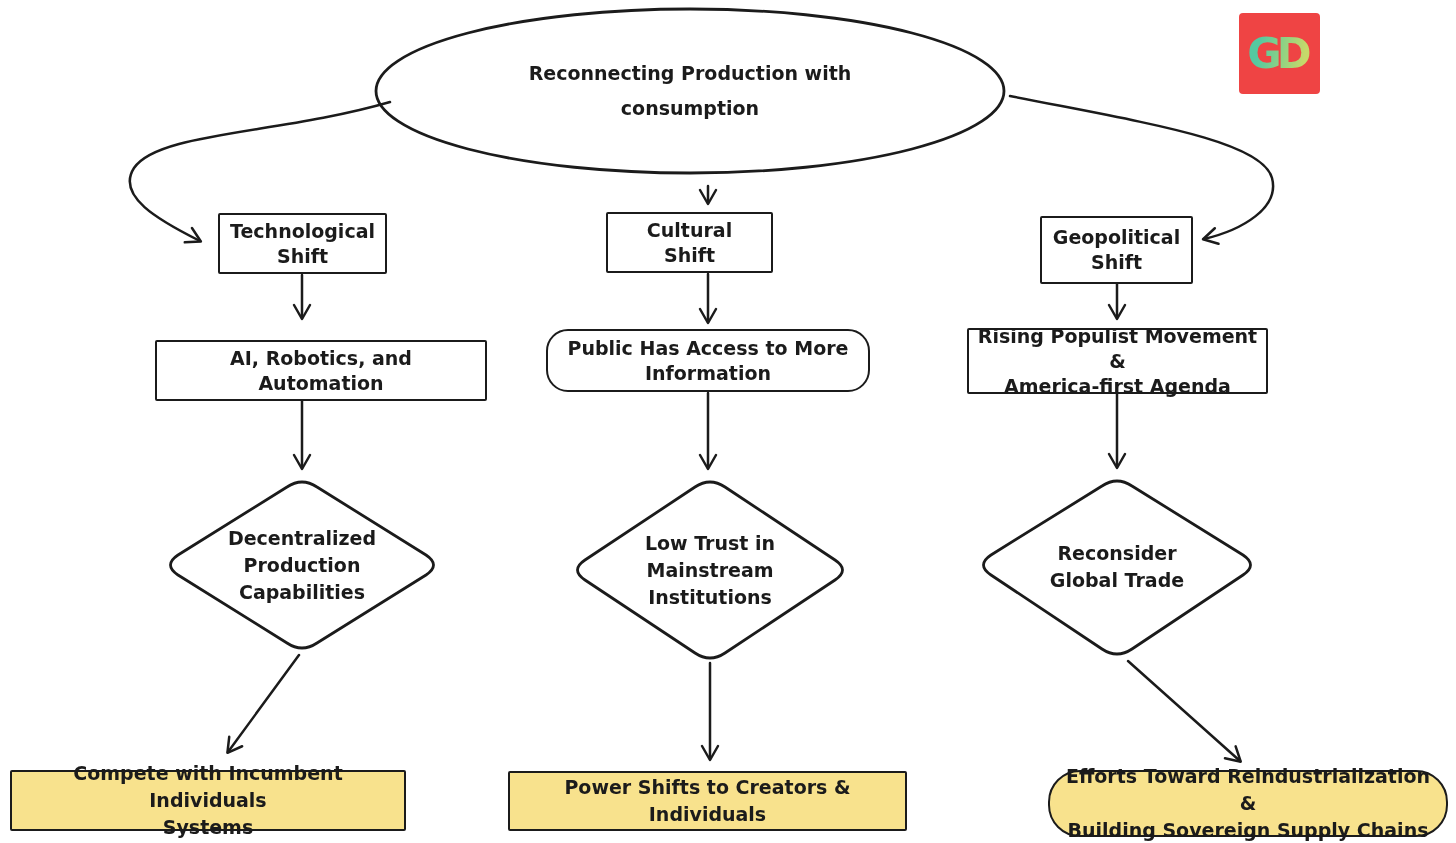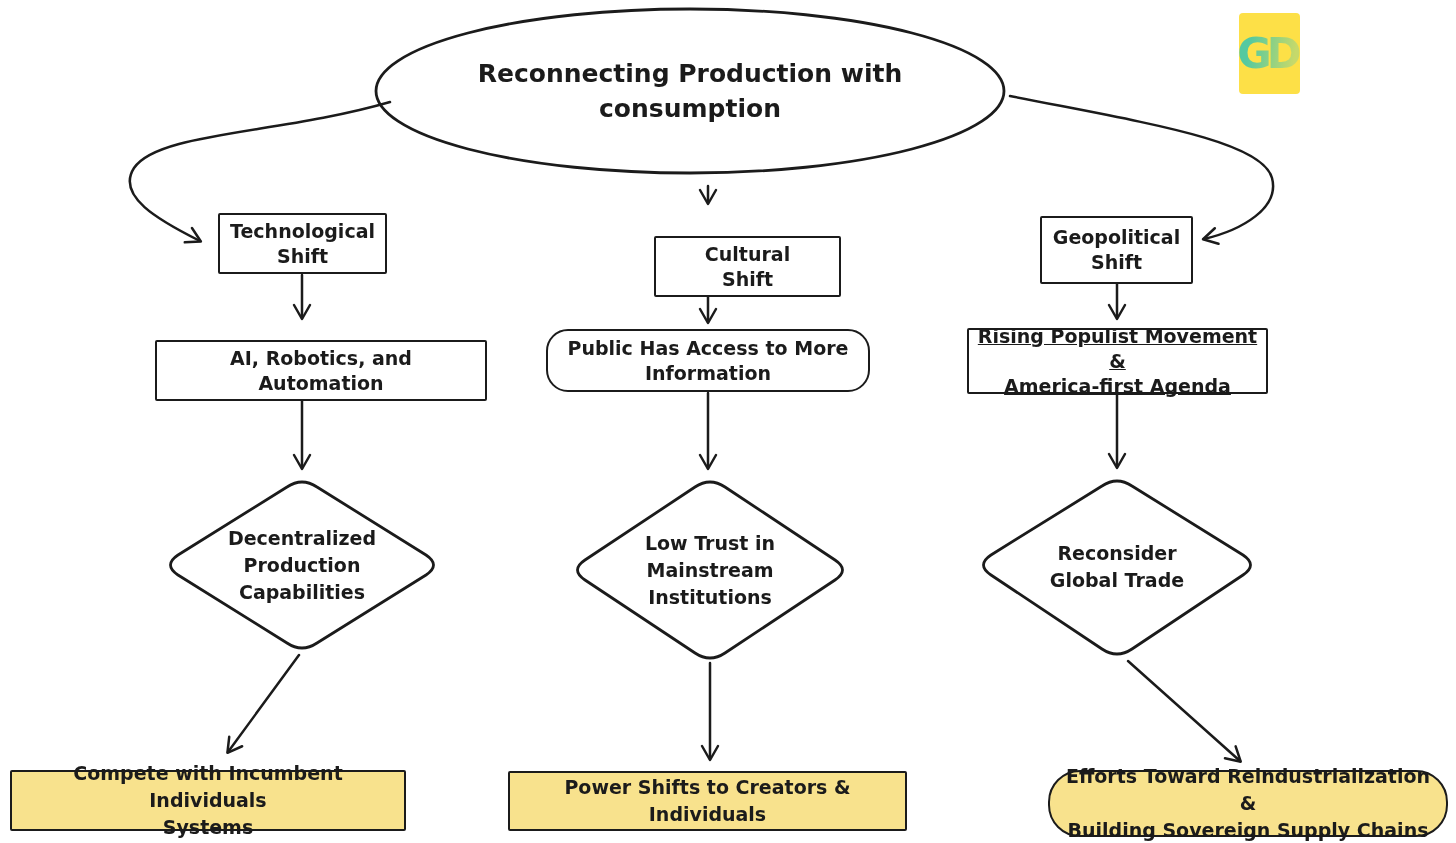--- a/index.html
+++ b/index.html
@@ -7,24 +7,24 @@
        font-family:"DejaVu Sans","Liberation Sans",sans-serif;color:#1b1b1b;}
   #stage{position:absolute;inset:0;width:1456px;height:843px;}
   svg.layer{position:absolute;left:0;top:0;width:1456px;height:843px;}
   .node{position:absolute;box-sizing:border-box;border:2.5px solid #1b1b1b;border-radius:2px;
         background:#ffffff;display:flex;align-items:center;justify-content:center;
         text-align:center;font-size:19px;line-height:25px;font-weight:600;
         white-space:pre-line;padding:18px 6px;}
   .node.outcome{background:#f8e28d;line-height:27px;}
   .free-label{position:absolute;display:flex;align-items:center;justify-content:center;
         text-align:center;font-weight:600;white-space:pre-line;}
-  #ellipse-title{left:440px;top:56px;width:500px;height:70px;font-size:25px;
+  #ellipse-title{left:440px;top:56px;width:500px;height:70px;font-size:19px;
         font-weight:700;line-height:35px;}
   .diamond-label{font-size:19px;line-height:27px;}
-  #logo{position:absolute;left:1239px;top:13px;width:61px;height:81px;background:#fde047;
+  #logo{position:absolute;left:1239px;top:13px;width:81px;height:81px;background:#ef4444;
         border-radius:4px;display:flex;align-items:center;justify-content:center;}
   #logo span{font-size:42px;font-weight:800;letter-spacing:-5px;padding-right:5px;
         background:linear-gradient(100deg,#54c9a0 20%,#c6d96a 85%);
         -webkit-background-clip:text;background-clip:text;color:transparent;}
 </style>
 </head>
 <body>
 
 <div id="stage">
 
@@ -68,32 +68,32 @@
   <div class="node" style="left:218px;top:213px;width:169px;height:61px;">Technological
 Shift</div>
   <div class="node" style="left:155px;top:340px;width:332px;height:61px;">AI, Robotics, and
 Automation</div>
   <div class="free-label diamond-label" style="left:192px;top:523px;width:220px;height:85px;">Decentralized
 Production
 Capabilities</div>
   <div class="node outcome" style="left:10px;top:770px;width:396px;height:61px;">Compete with Incumbent Individuals
 Systems</div>
 
-  <div class="node" style="left:654px;top:212px;width:187px;height:61px;margin-top:24px;">Cultural
+  <div class="node" style="left:606px;top:212px;width:167px;height:61px;">Cultural
 Shift</div>
   <div class="node" style="left:546px;top:329px;width:324px;height:63px;border-radius:22px;">Public Has Access to More
 Information</div>
   <div class="free-label diamond-label" style="left:600px;top:528px;width:220px;height:85px;">Low Trust in
 Mainstream
 Institutions</div>
   <div class="node outcome" style="left:508px;top:771px;width:399px;height:60px;text-align:center;">Power Shifts to Creators &amp;
 Individuals</div>
 
   <div class="node" style="left:1040px;top:216px;width:153px;height:68px;">Geopolitical
 Shift</div>
-  <div class="node" style="left:967px;top:328px;width:301px;height:66px;text-decoration:underline;">Rising Populist Movement &amp;
+  <div class="node" style="left:967px;top:328px;width:301px;height:66px;">Rising Populist Movement &amp;
 America-first Agenda</div>
   <div class="free-label diamond-label" style="left:1007px;top:538px;width:220px;height:58px;">Reconsider
 Global Trade</div>
   <div class="node outcome" style="left:1048px;top:770px;width:400px;height:67px;border-radius:32px;">Efforts Toward Reindustrialization &amp;
 Building Sovereign Supply Chains</div>
 
 </div>
 
 </body></html>

